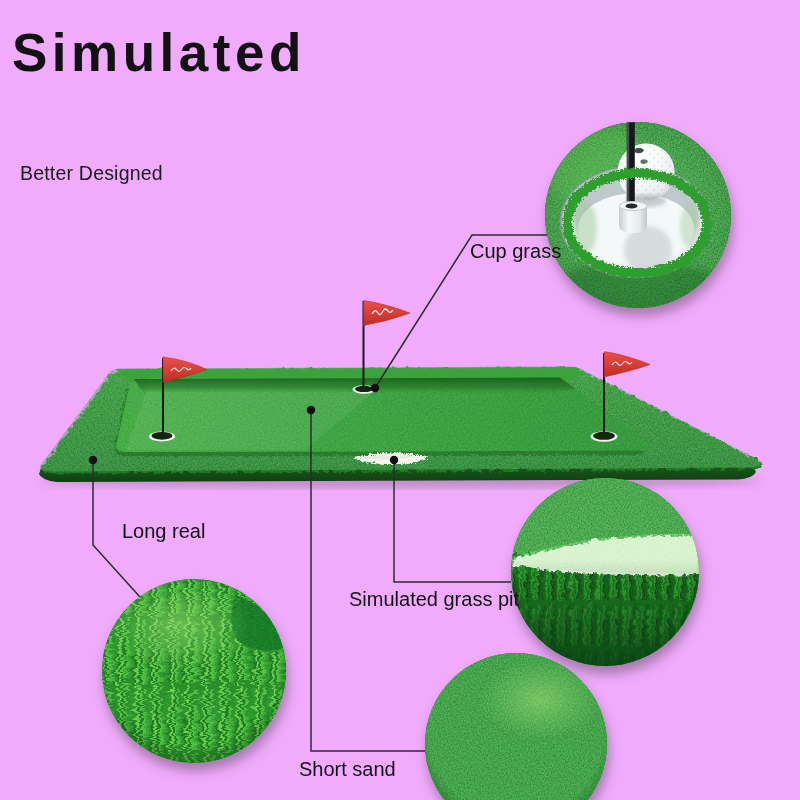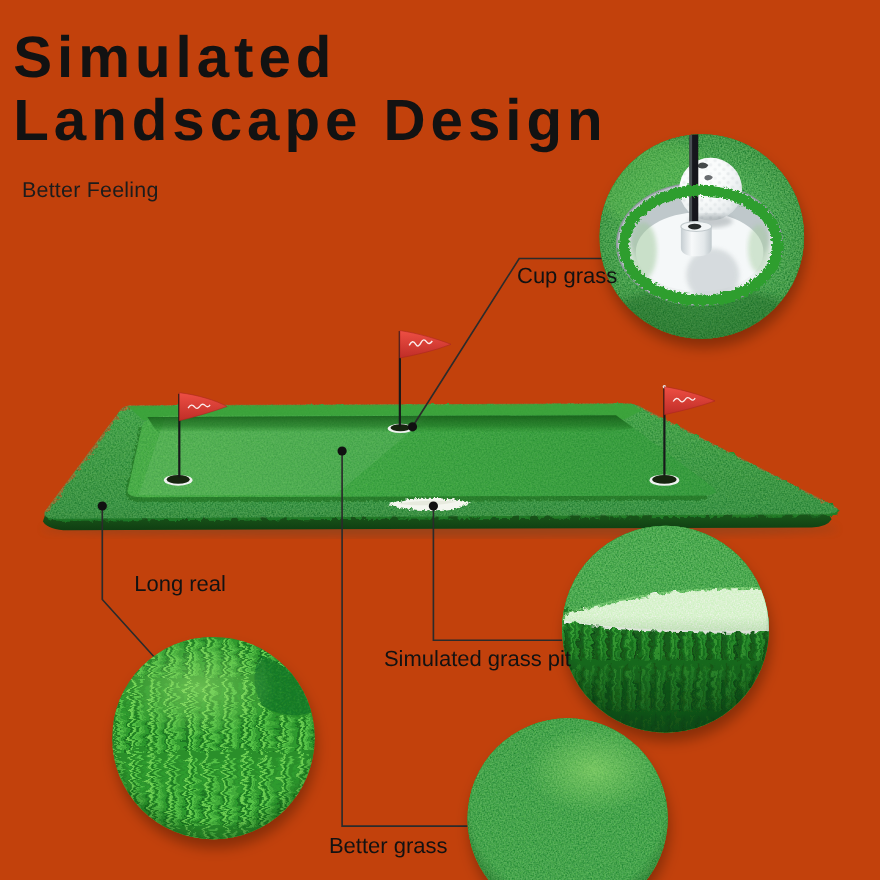--- a/index.html
+++ b/index.html
@@ -1,16 +1,16 @@
 <!DOCTYPE html>
 <html><head>
 <meta charset="utf-8">
 <style>
   html,body{margin:0;padding:0;background:#fff;}
-  .stage{position:relative;width:800px;height:800px;background:#c2410c;overflow:hidden;
+  .stage{position:relative;width:800px;height:800px;background:#f0abfc;overflow:hidden;
          font-family:"Liberation Sans","DejaVu Sans",sans-serif;}
   .stage svg{position:absolute;left:0;top:0;}
   .title{position:absolute;left:12px;top:24px;font-size:53px;font-weight:bold;
          color:#121212;letter-spacing:4.5px;line-height:57px;white-space:nowrap;}
   .subtitle{position:absolute;left:20px;top:160px;font-size:19.5px;color:#1c1c1c;
          line-height:27px;letter-spacing:0.2px;}
   .callout{position:absolute;font-size:20px;color:#121212;white-space:nowrap;}
   .co-cup{left:470px;top:240px;}
   .co-long{left:122px;top:520px;}
   .co-sand{left:349px;top:588px;}
@@ -285,24 +285,23 @@
     <rect x="423" y="651" width="186" height="186" filter="url(#fSpeckDark)" opacity="0.5"></rect>
     <rect x="423" y="651" width="186" height="186" filter="url(#fSpeckLight)" opacity="0.4"></rect>
     <ellipse cx="540" cy="700" rx="60" ry="40" fill="url(#gHi)"></ellipse>
     <circle cx="516" cy="744" r="91" fill="url(#gVign)"></circle>
   </g>
 </g>
 </svg>
 
 <div class="title">
   <div>Simulated</div>
-  <div>Landscape Design</div>
 </div>
 <div class="subtitle">
-  <div>Better Feeling</div>
+  <div>Better Designed</div>
 </div>
 
 <div class="callout co-cup">Cup grass</div>
 <div class="callout co-long">Long real</div>
 <div class="callout co-sand">Simulated grass pit</div>
-<div class="callout co-short">Better grass</div>
+<div class="callout co-short">Short sand</div>
 
 </div>
 
 </body></html>

